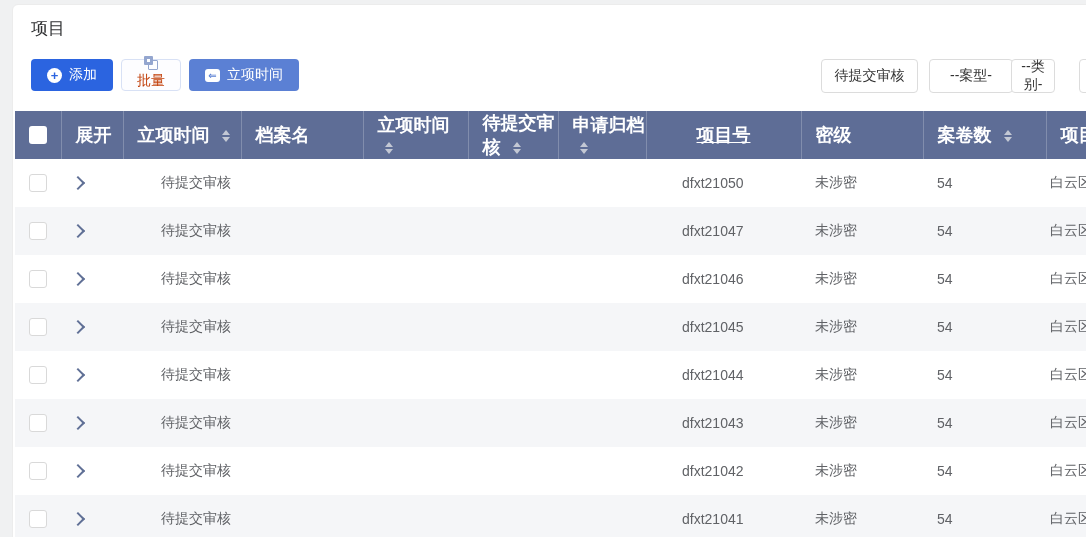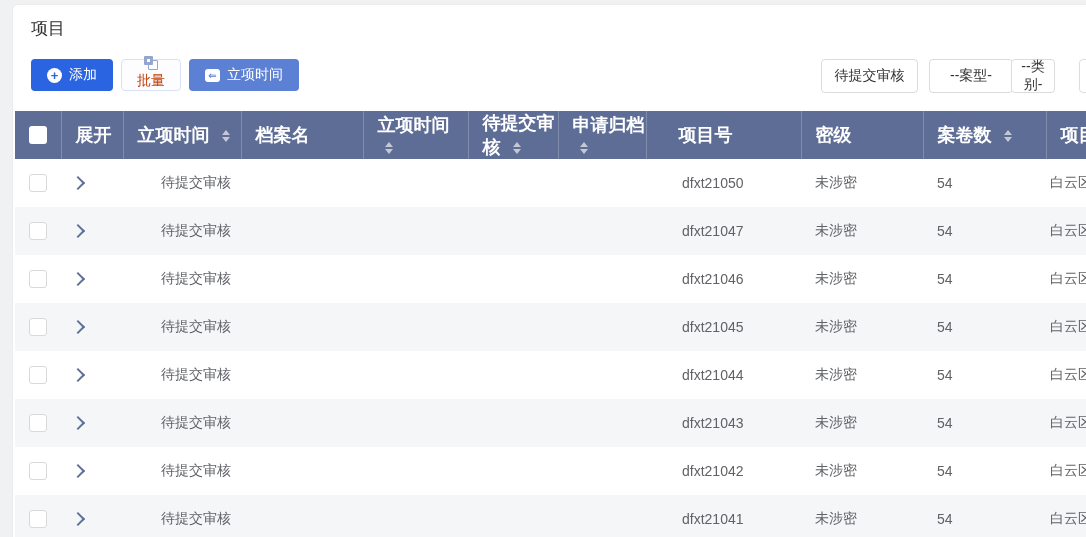--- a/index.html
+++ b/index.html
@@ -37,21 +37,21 @@
   table{position:absolute;left:2px;top:106px;width:1175px;border-collapse:collapse;
     table-layout:fixed;}
   th{background:#5e6d96;color:#fff;font-size:18px;font-weight:600;text-align:left;
     height:48px;padding:0 0 0 14px;box-sizing:border-box;}
   th + th{border-left:1px solid rgba(255,255,255,0.22);}
   td{height:48px;font-size:14px;color:#606266;padding:0 0 0 14px;box-sizing:border-box;}
   tbody tr:nth-child(even){background:#f5f6f8;}
   .c-cb{text-align:center;padding:0;}
   .c-status{padding-left:38px;}
   .c-projno{padding-left:36px;}
-  th.c-projno{padding-left:32px;}
+  th.c-projno{padding-left:50px;text-decoration:underline;}
   .c-district{padding-left:4px;}
   .cb{width:18px;height:18px;background:#fff;border:1px solid #d9d9d9;border-radius:3px;
     margin:0 auto;box-sizing:border-box;}
   .hcb{border:none;}
   .chev{display:inline-block;width:8px;height:8px;border-top:2px solid #607096;
     border-right:2px solid #607096;transform:rotate(45deg);margin-left:12px;}
   .sort{display:inline-flex;flex-direction:column;gap:2px;margin-left:7px;
     vertical-align:middle;}
   .sort i{display:block;width:0;height:0;border-left:4px solid transparent;
     border-right:4px solid transparent;}

